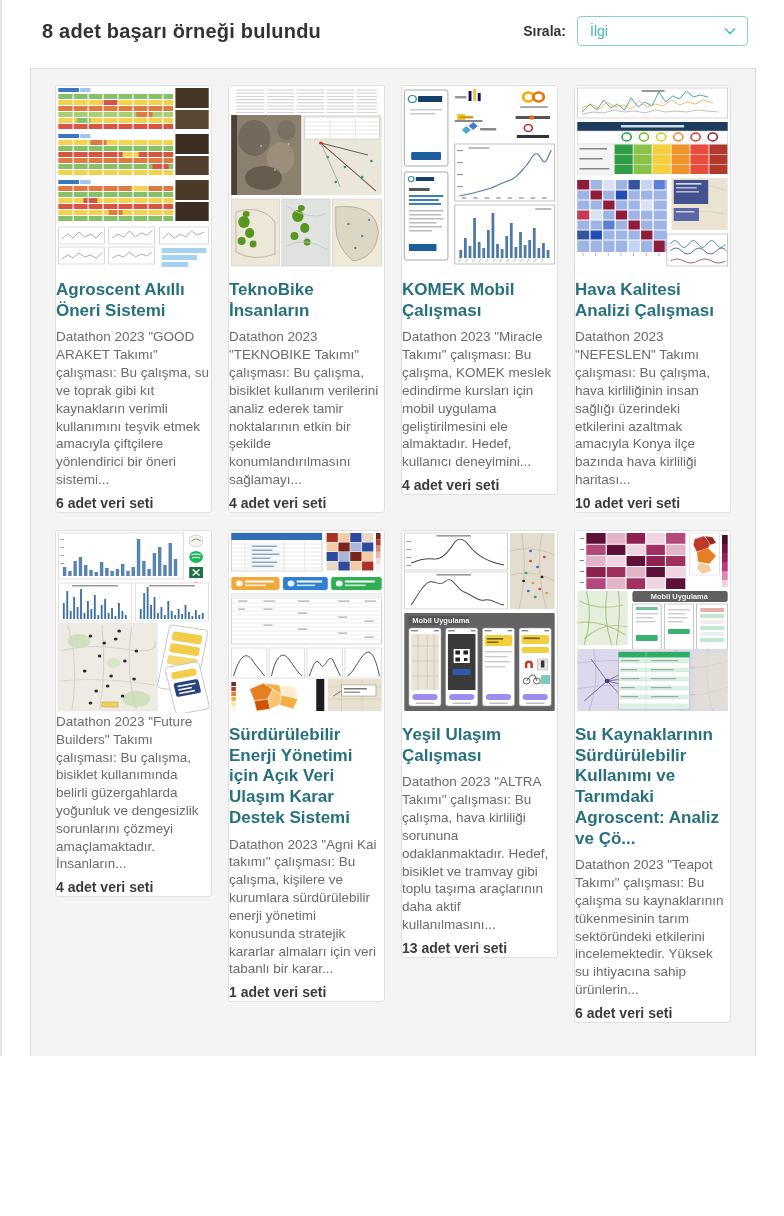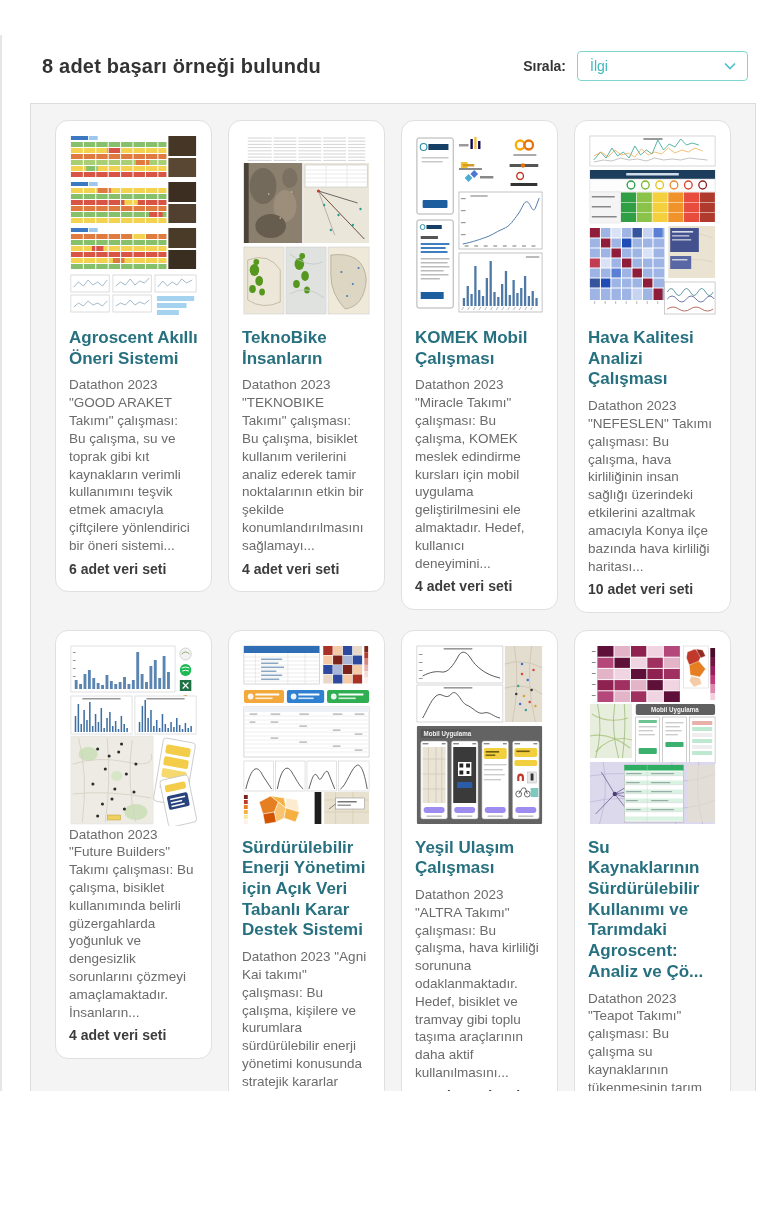--- a/index.html
+++ b/index.html
@@ -3,32 +3,32 @@
 <meta charset="utf-8">
 <style>
   :root{
     --accent-teal:#26707f; --select-border:#7fd6cf; --select-text:#3fb8bf;
     --section-bg:#f4f4f4; --section-border:#dcdcdc; --card-border:#e0e0e0;
     --heading-text:#333333; --body-text:#6b6b6b; --count-text:#3c3c3c;
   }
   *{box-sizing:border-box}
   html,body{margin:0;padding:0;background:#fff;}
   body{font-family:"Liberation Sans","DejaVu Sans",sans-serif;}
-  .page{width:784px;height:1056px;background:#fff;border-left:2px solid #e6e6e6;overflow:hidden;position:relative;margin-top:35px;}
+  .page{width:784px;height:1056px;background:#fff;border-left:2px solid #e6e6e6;overflow:hidden;position:relative;}
   .header-row{display:flex;justify-content:space-between;align-items:center;padding:14px 36px 0 40px;height:48px;}
   .results-title{font-size:20px;font-weight:700;color:var(--heading-text);margin:0;letter-spacing:.2px;}
   .sort{display:flex;align-items:center;gap:11px;}
   .sort-label{font-size:14px;font-weight:700;color:var(--heading-text);}
   .sort-select{width:171px;height:30px;border:1px solid var(--select-border);border-radius:4px;background:#fff;
     display:flex;align-items:center;justify-content:space-between;padding:0 11px 0 12px;cursor:pointer;}
   .sort-select .val{font-size:14px;color:var(--select-text);}
   .results-section{margin:20px 28px 0 28px;background:var(--section-bg);border:1px solid var(--section-border);
     padding:16px 24px;height:1112px;overflow:hidden;}
   .grid{display:grid;grid-template-columns:repeat(4,1fr);column-gap:16px;row-gap:17px;align-items:start;}
-  .card{background:#fff;border:1px solid var(--card-border);border-radius:13px;padding:13px;}
+  .card{background:#fff;border:1px solid var(--card-border);border-radius:3px;}
   .thumb{display:block;line-height:0;}
   .thumb svg{width:100%;height:182px;display:block;background:#fff;}
   .card-title{display:block;color:var(--accent-teal);font-size:17px;font-weight:700;line-height:1.22;margin:12px 0 7px;text-decoration:none;}
   .card-desc{color:var(--body-text);font-size:13.5px;line-height:1.32;margin:0 0 5px;}
   .card-count{color:var(--count-text);font-size:14px;font-weight:700;line-height:1.3;}
   svg text{font-family:"Liberation Sans","DejaVu Sans",sans-serif;}
 </style>
 </head>
 <body>
 
@@ -640,21 +640,21 @@
             <rect x="86" y="148" width="47" height="32" fill="#e9e1cf"></rect>
             <g stroke="#d8cdb4" stroke-width="0.8" fill="none">
                 <path d="M86 156 H133 M86 168 H133 M98 148 V180 M116 148 V180"></path>
               </g>
             <rect x="98" y="154" width="30" height="11" fill="#fff" stroke="#888" stroke-width="0.5"></rect>
             <rect x="100" y="157" width="20" height="1.5" fill="#777"></rect>
               <rect x="100" y="160.5" width="14" height="1.5" fill="#999"></rect>
             <path d="M98 160 l-7 5" stroke="#555" stroke-width="0.7"></path>
           </svg>
         </a>
-        <a class="card-title">Sürdürülebilir Enerji Yönetimi için Açık Veri Tabanlı Karar Destek Sistemi</a>
+        <a class="card-title">Sürdürülebilir Enerji Yönetimi için Açık Veri Ulaşım Karar Destek Sistemi</a>
         <p class="card-desc">Datathon 2023 "Agni Kai takımı" çalışması: Bu çalışma, kişilere ve kurumlara sürdürülebilir enerji yönetimi konusunda stratejik kararlar almaları için veri tabanlı bir karar...</p>
         <div class="card-count">1 adet veri seti</div>
       </article>
 
       <article class="card">
         <a class="thumb">
           <svg viewBox="0 0 135 182" preserveAspectRatio="none">
             <rect width="135" height="182" fill="#fff"></rect>
             <rect x="2" y="2" width="90" height="37" fill="#fff" stroke="#bbb" stroke-width="0.6"></rect>
             <rect x="30" y="4" width="30" height="1.6" fill="#999"></rect>

